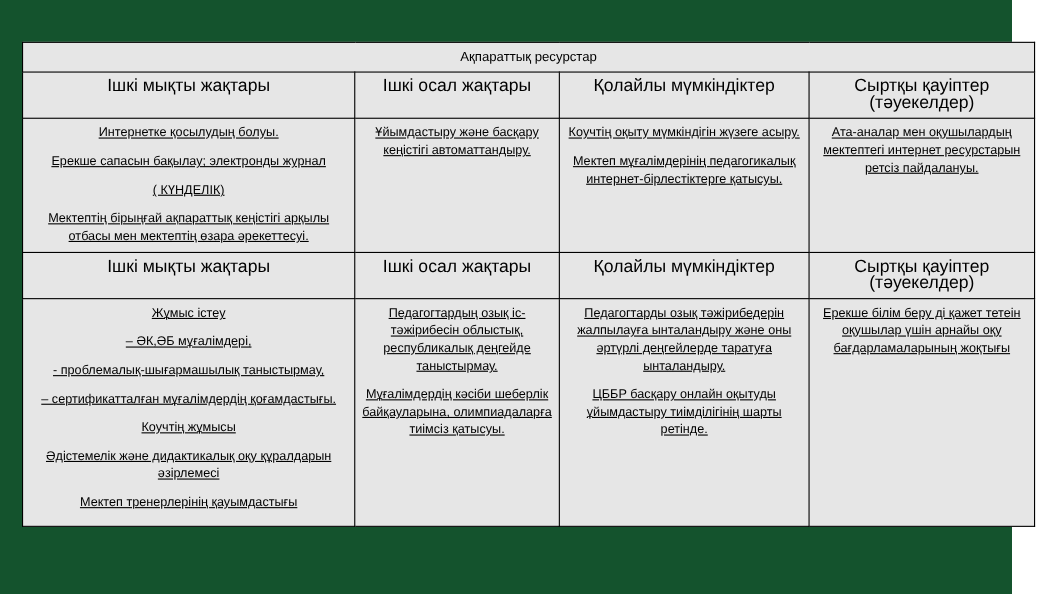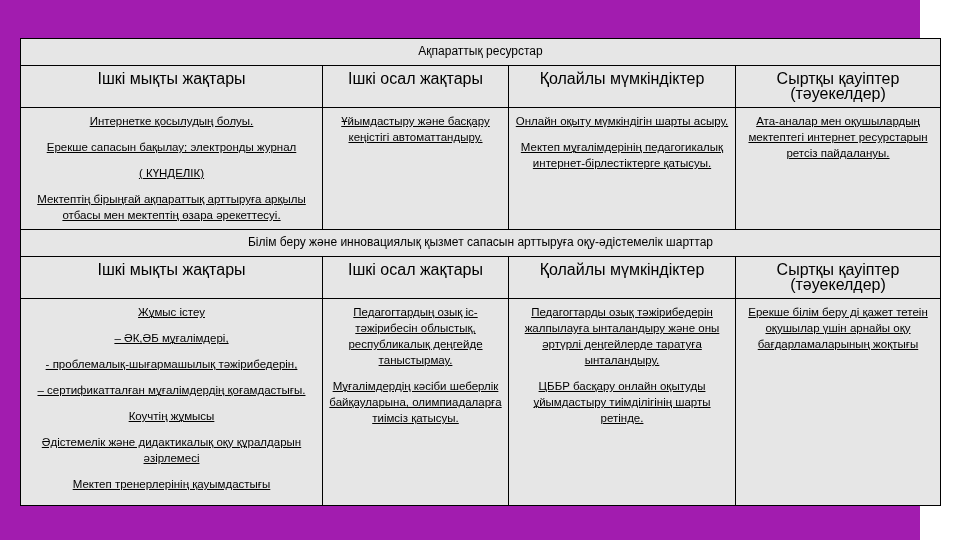--- a/index.html
+++ b/index.html
@@ -12,21 +12,21 @@
     overflow: hidden;
   }
   body {
     font-family: "Liberation Sans", sans-serif;
     color: #000000;
   }
   .page {
     position: relative;
     width: 920px;
     height: 540px;
-    background: #a21caf;
+    background: #14532d;
   }
   .swot-table {
     position: absolute;
     left: 20px;
     top: 38px;
     width: 920px;
     border-collapse: collapse;
     table-layout: fixed;
     background: #e6e6e6;
   }
@@ -100,50 +100,47 @@
         <td class="col-head">Ішкі осал жақтары</td>
         <td class="col-head">Қолайлы мүмкіндіктер</td>
         <td class="col-head">Сыртқы қауіптер (тәуекелдер)</td>
       </tr>
 
       <tr>
         <td class="cell tall">
           <p>Интернетке қосылудың болуы.</p>
           <p>Ерекше сапасын бақылау; электронды журнал</p>
           <p>( КҮНДЕЛІК)</p>
-          <p>Мектептің бірыңғай ақпараттық арттыруға арқылы отбасы мен мектептің өзара әрекеттесуі.</p>
+          <p>Мектептің бірыңғай ақпараттық кеңістігі арқылы отбасы мен мектептің өзара әрекеттесуі.</p>
         </td>
         <td class="cell tall">
           <p>Ұйымдастыру және басқару кеңістігі автоматтандыру.</p>
         </td>
         <td class="cell tall">
-          <p>Онлайн оқыту мүмкіндігін шарты асыру.</p>
+          <p>Коучтің оқыту мүмкіндігін жүзеге асыру.</p>
           <p>Мектеп мұғалімдерінің педагогикалық интернет-бірлестіктерге қатысуы.</p>
         </td>
         <td class="cell tall">
           <p>Ата-аналар мен оқушылардың мектептегі интернет ресурстарын ретсіз пайдалануы.</p>
         </td>
       </tr>
 
-      <tr>
-        <td class="section-title" colspan="4">Білім беру және инновациялық қызмет сапасын арттыруға оқу-әдістемелік шарттар</td>
-      </tr>
 
       <tr>
         <td class="col-head">Ішкі мықты жақтары</td>
         <td class="col-head">Ішкі осал жақтары</td>
         <td class="col-head">Қолайлы мүмкіндіктер</td>
         <td class="col-head">Сыртқы қауіптер (тәуекелдер)</td>
       </tr>
 
       <tr>
         <td class="cell tall2">
           <p>Жұмыс істеу</p>
           <p>– ӘК,ӘБ мұғалімдері,</p>
-          <p>- проблемалық-шығармашылық тәжірибедерін,</p>
+          <p>- проблемалық-шығармашылық таныстырмау,</p>
           <p>– сертификатталған мұғалімдердің қоғамдастығы.</p>
           <p>Коучтің  жұмысы</p>
           <p>Әдістемелік және дидактикалық оқу құралдарын әзірлемесі</p>
           <p>Мектеп тренерлерінің қауымдастығы</p>
         </td>
         <td class="cell tall2">
           <p>Педагогтардың озық іс-тәжірибесін облыстық, республикалық деңгейде таныстырмау.</p>
           <p>Мұғалімдердің кәсіби шеберлік байқауларына, олимпиадаларға тиімсіз қатысуы.</p>
         </td>
         <td class="cell tall2">

